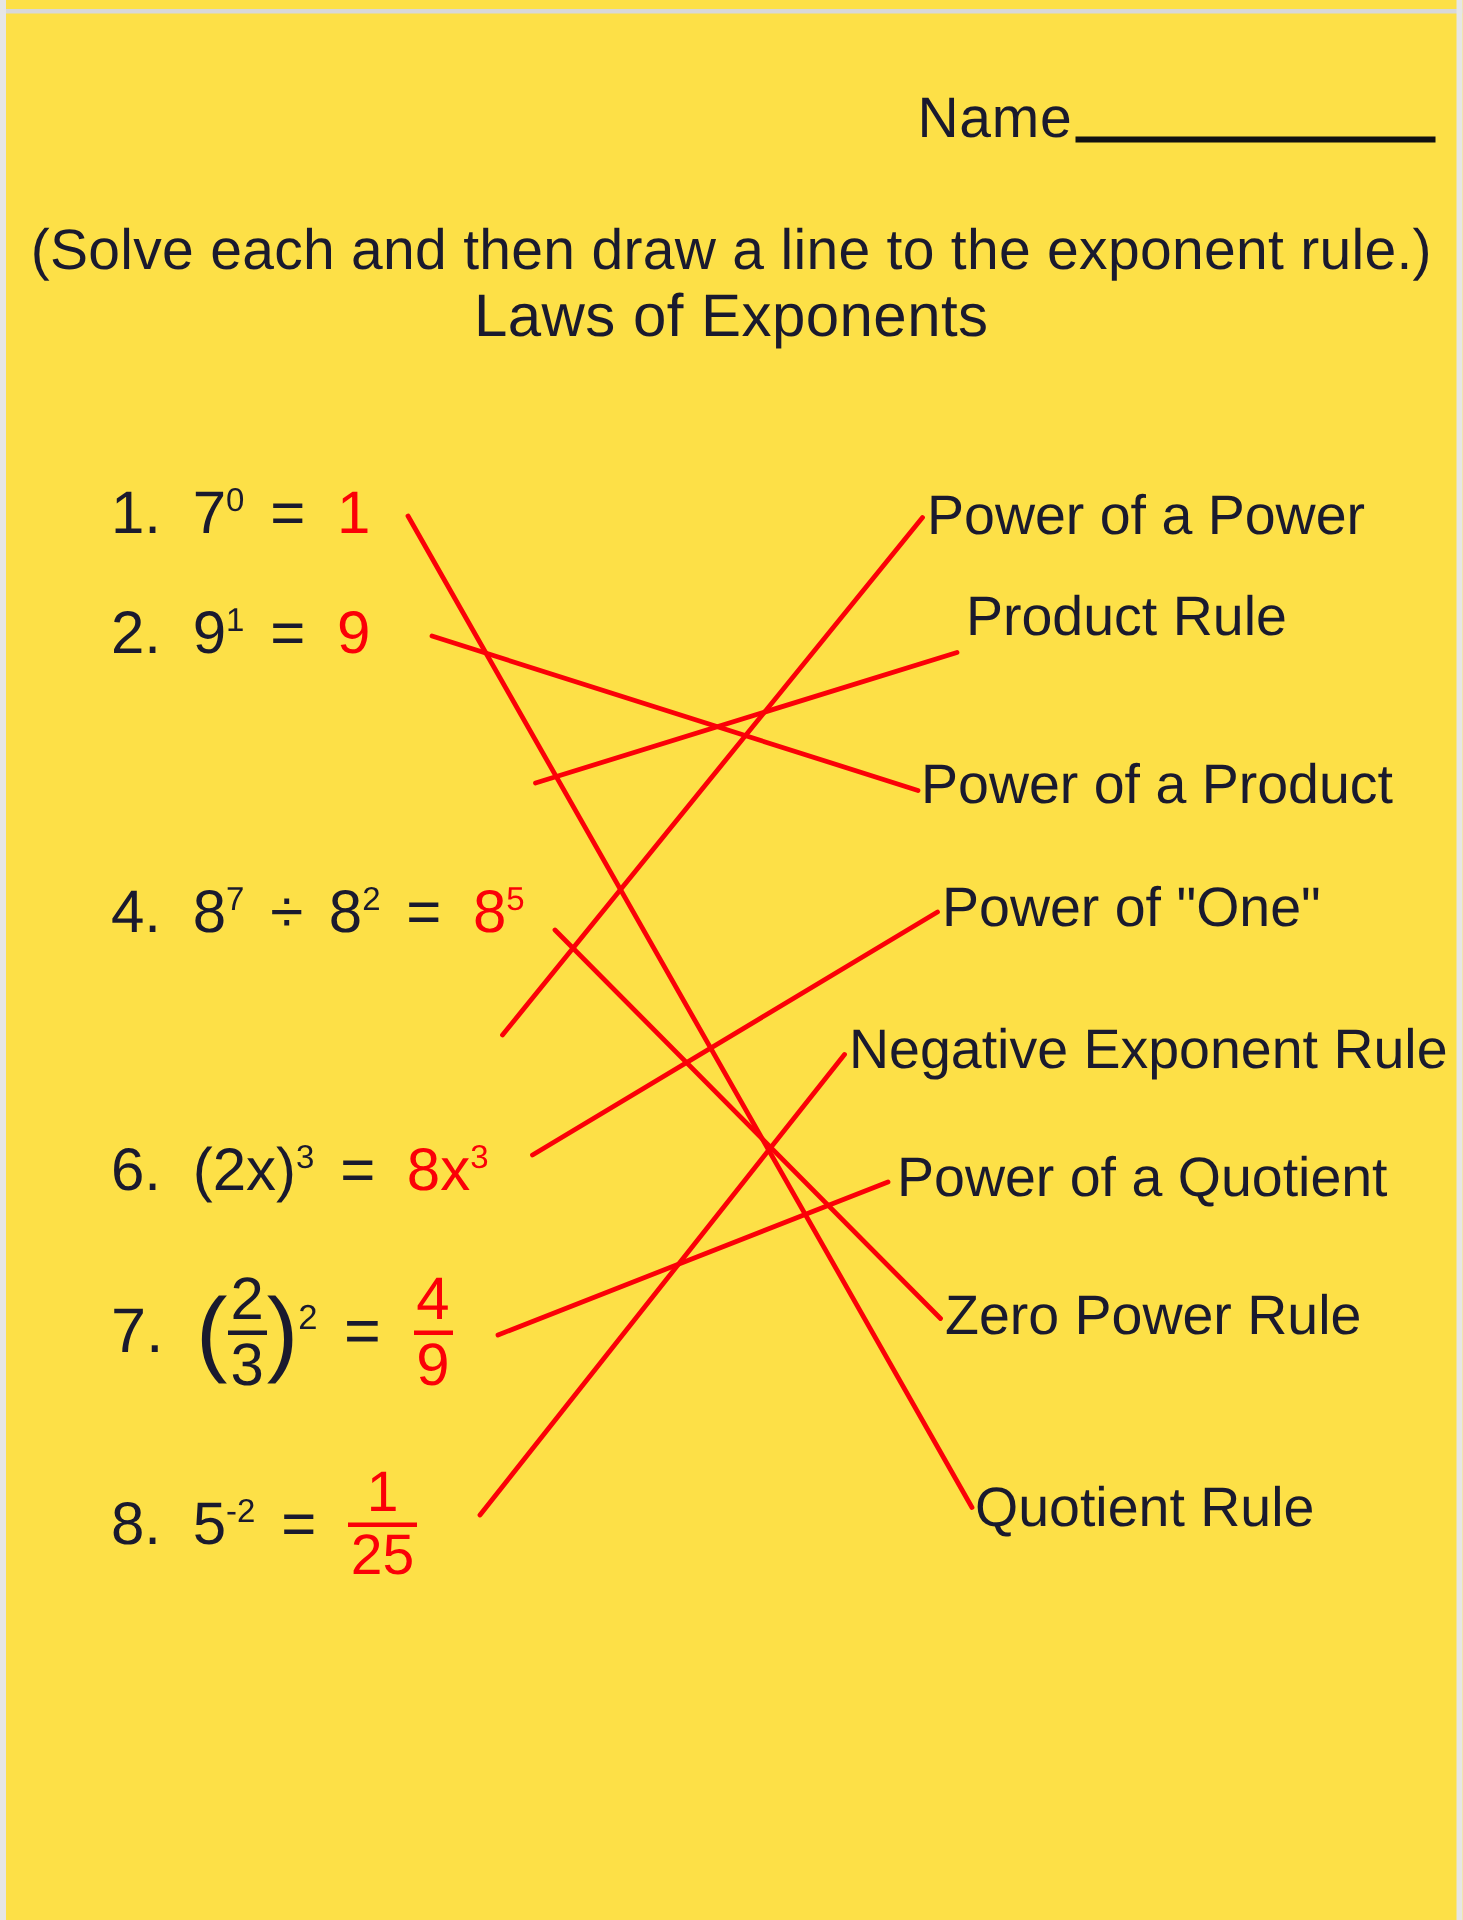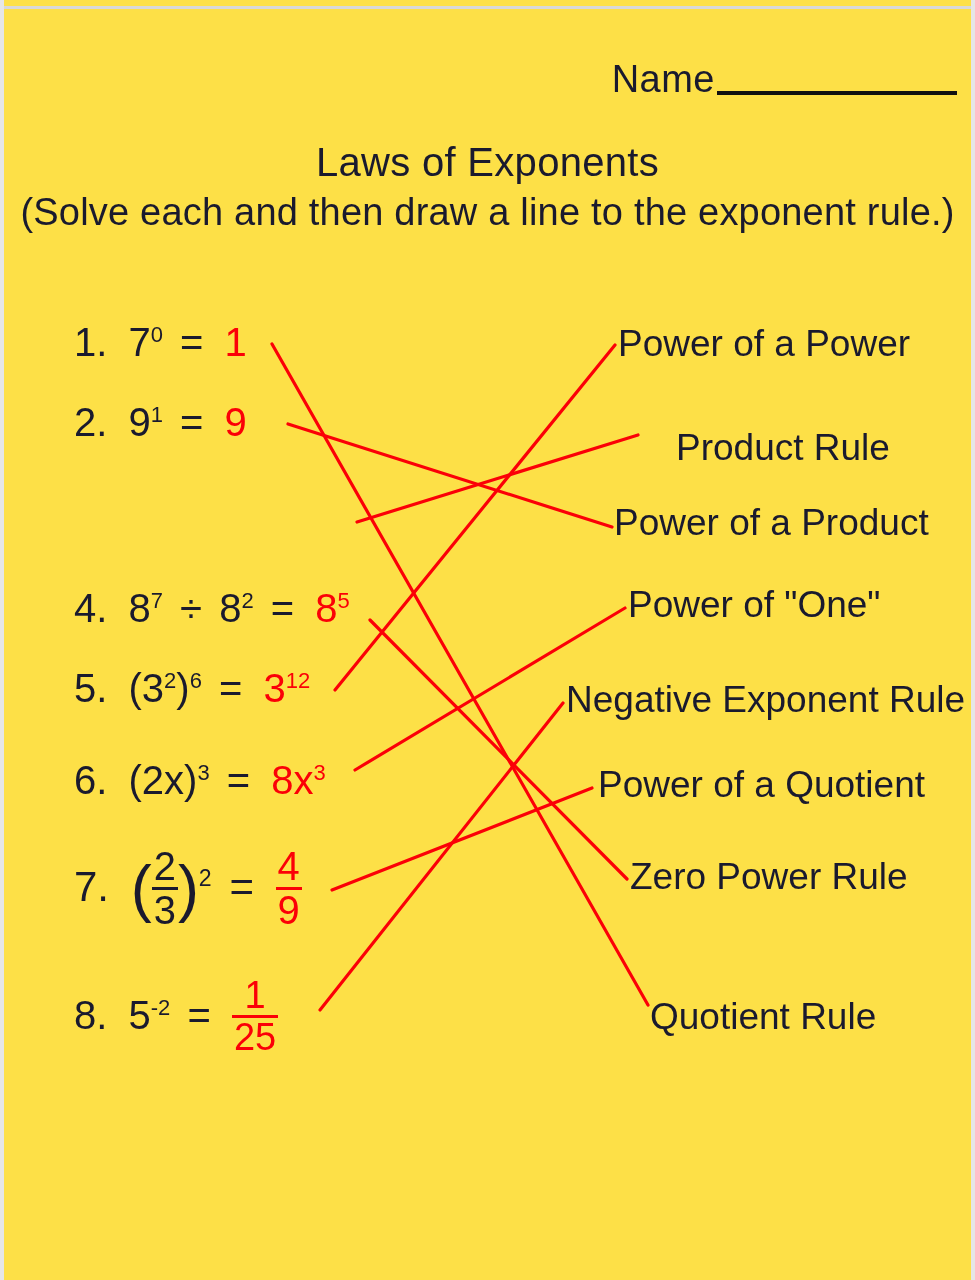--- a/index.html
+++ b/index.html
@@ -102,22 +102,22 @@
   <div class="top-rule"></div>
   <div class="edge-left"></div>
   <div class="edge-right"></div>
 
   <div id="name-row">
     <span class="lbl">Name</span>
     <span class="blank"></span>
   </div>
 
   <div id="title-block">
+    <div id="title-sub">(Solve each and then draw a line to the exponent rule.)</div>
     <div id="title-main">Laws of Exponents</div>
-    <div id="title-sub">(Solve each and then draw a line to the exponent rule.)</div>
   </div>
 
   <div id="problems">
 
     <div class="prob" style="left:74px; top:322px;">
       <span class="num">1.</span>
       <span class="expr">
         <span>7</span><sup>0</sup>
         <span class="op">=</span>
       </span>
@@ -138,28 +138,20 @@
       <span class="num">4.</span>
       <span class="expr">
         <span>8</span><sup>7</sup>
         <span class="op">÷</span>
         <span>8</span><sup>2</sup>
         <span class="op">=</span>
       </span>
       <span class="ans"><span>8</span><sup>5</sup></span>
     </div>
 
-    <div class="prob" style="left:74px; top:668px;">
-      <span class="num">5.</span>
-      <span class="expr">
-        <span>(3</span><sup>2</sup><span>)</span><sup>6</sup>
-        <span class="op">=</span>
-      </span>
-      <span class="ans"><span>3</span><sup>12</sup></span>
-    </div>
 
     <div class="prob" style="left:74px; top:760px;">
       <span class="num">6.</span>
       <span class="expr">
         <span>(2x)</span><sup>3</sup>
         <span class="op">=</span>
       </span>
       <span class="ans"><span>8x</span><sup>3</sup></span>
     </div>
 
@@ -178,27 +170,27 @@
         <span>5</span><sup>-2</sup>
         <span class="op">=</span>
       </span>
       <span class="ans"><span class="frac"><span class="top">1</span><span class="bot">25</span></span></span>
     </div>
 
   </div>
 
   <div id="rules">
     <div class="rule" style="left:618px; top:325px;">Power of a Power</div>
-    <div class="rule" style="left:644px; top:429px;margin-left:32px;">Product Rule</div>
+    <div class="rule" style="left:644px; top:392px;">Product Rule</div>
     <div class="rule" style="left:614px; top:504px;">Power of a Product</div>
     <div class="rule" style="left:628px; top:586px;">Power of "One"</div>
     <div class="rule" style="left:566px; top:681px;">Negative Exponent Rule</div>
     <div class="rule" style="left:598px; top:766px;">Power of a Quotient</div>
     <div class="rule" style="left:630px; top:858px;">Zero Power Rule</div>
-    <div class="rule" style="left:650px; top:986px;margin-top:12px;">Quotient Rule</div>
+    <div class="rule" style="left:650px; top:986px;">Quotient Rule</div>
   </div>
 
   <svg id="connectors" viewBox="0 0 975 1280">
     <g id="line-group" stroke-width="3.2" stroke-linecap="round" fill="none">
         <line x1="272" y1="344" x2="648" y2="1005" stroke="#fb0007"></line>
         <line x1="288" y1="424" x2="612" y2="527" stroke="#fb0007"></line>
         <line x1="357" y1="522" x2="638" y2="435" stroke="#fb0007"></line>
         <line x1="370" y1="620" x2="627" y2="879" stroke="#fb0007"></line>
         <line x1="335" y1="690" x2="615" y2="345" stroke="#fb0007"></line>
         <line x1="355" y1="770" x2="625" y2="608" stroke="#fb0007"></line>

